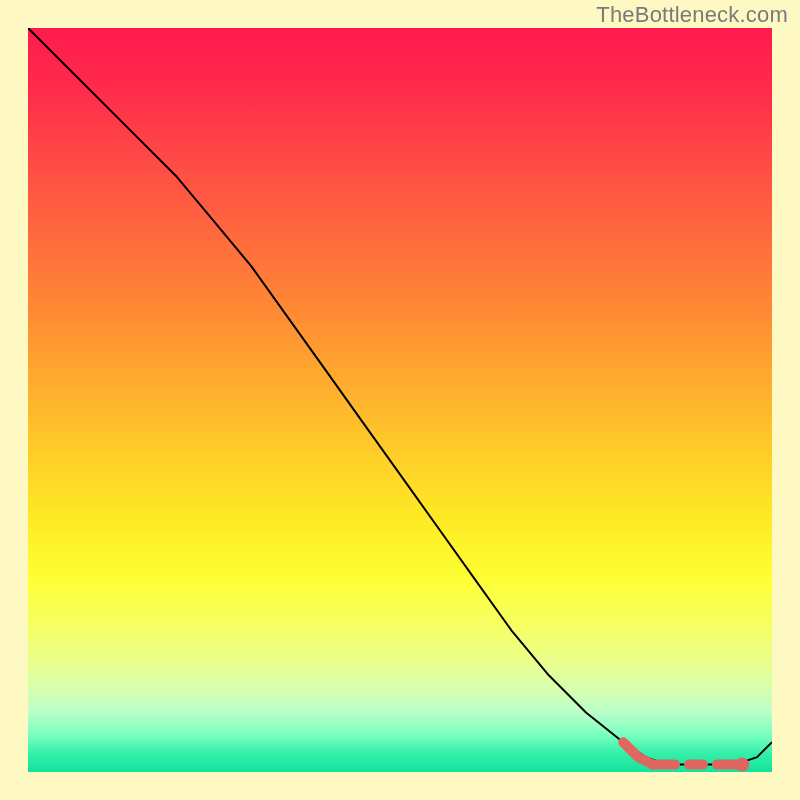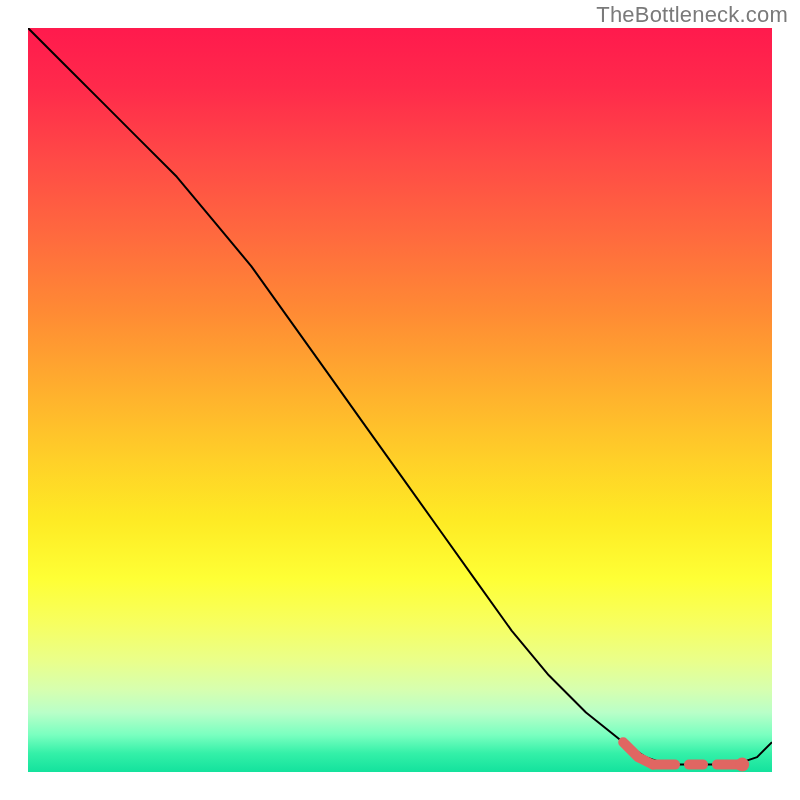--- a/index.html
+++ b/index.html
@@ -8,21 +8,21 @@
     width: 800px;
     height: 800px;
     background: #000;
     font-family: Arial, Helvetica, sans-serif;
     overflow: hidden;
   }
   .stage {
     position: relative;
     width: 800px;
     height: 800px;
-    background: #ffffff;
+    background: #fef9c3;
   }
   .watermark {
     position: absolute;
     top: 2px;
     right: 12px;
     color: #7a7a7a;
     font-size: 22px;
     font-weight: 500;
     letter-spacing: 0.2px;
     z-index: 50;

